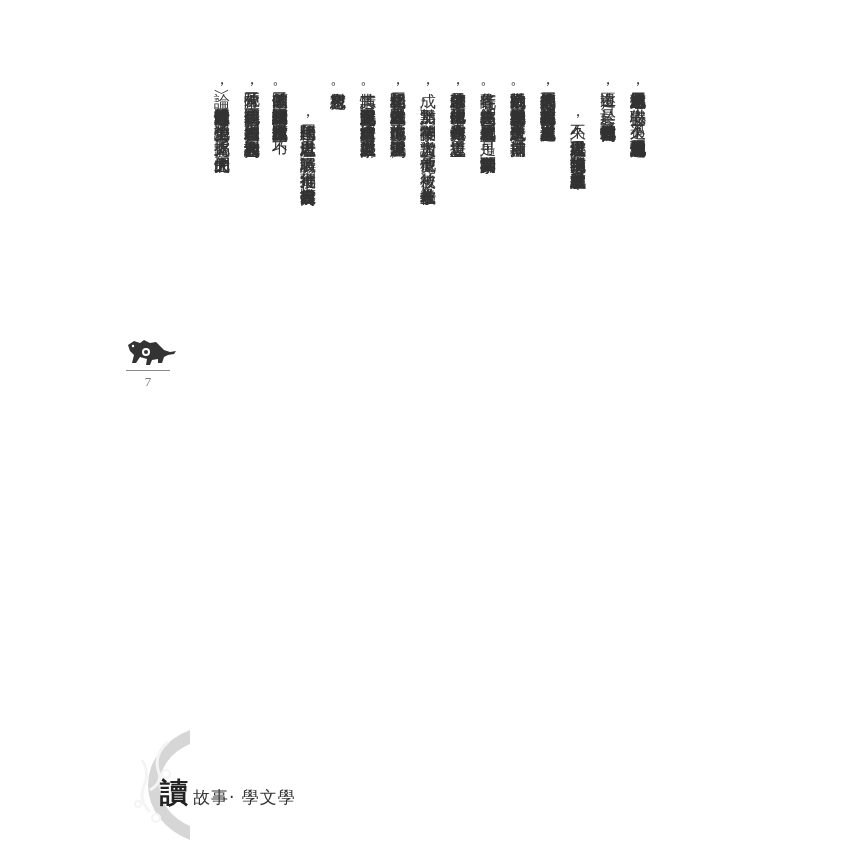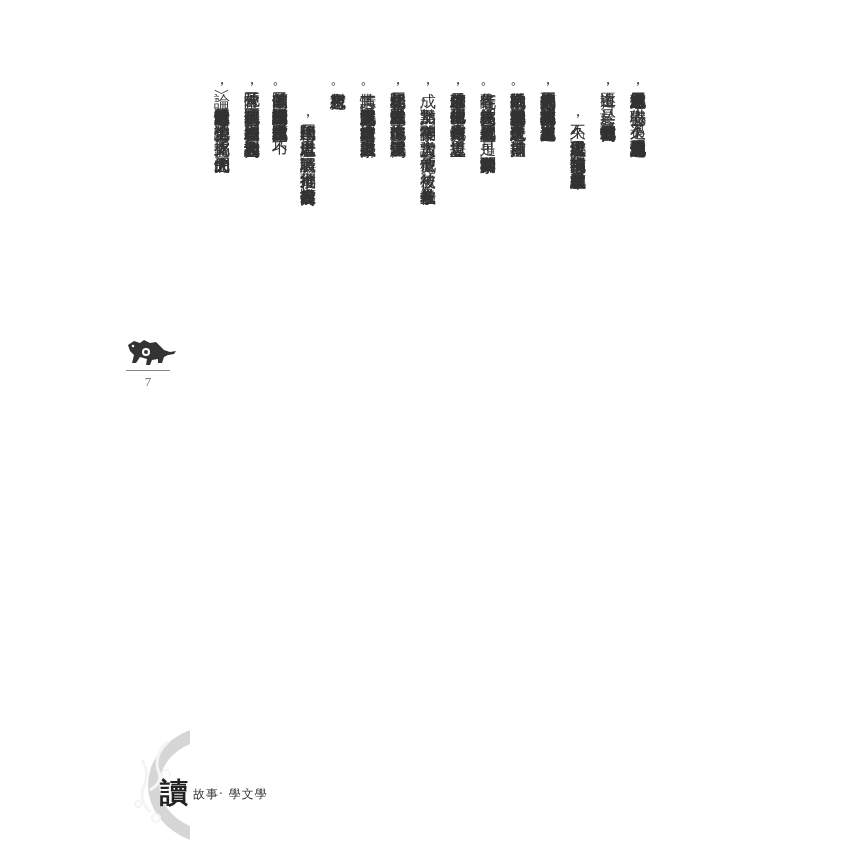--- a/index.html
+++ b/index.html
@@ -15,21 +15,21 @@
       white-space: nowrap; color: #333;
     }
     .col.indent { top: 112px; }
     .emblem { position: absolute; left: 124px; top: 335px; width: 54px; height: 34px; }
     .rule { position: absolute; left: 126px; top: 370px; width: 44px; height: 1px; background: #888; }
     .pageno { position: absolute; left: 138px; top: 374px; width: 20px; text-align: center;
       font-family: "Liberation Serif", serif; font-size: 13px; color: #777; }
     .seal { position: absolute; left: 120px; top: 730px; width: 70px; height: 110px; }
     .footer-big { position: absolute; left: 160px; top: 778px; font-size: 28px; line-height: 30px;
       font-weight: bold; color: #222; font-family: "DejaVu Sans", sans-serif; }
-    .footer-small { position: absolute; left: 193px; top: 786px; font-size: 12px; color: #333;
+    .footer-small { position: absolute; left: 193px; top: 786px; font-size: 17px; color: #333;
       font-family: "DejaVu Sans", sans-serif; letter-spacing: 1px; }
   </style>
 </head>
 <body>
 
 <div class="page">
   <div class="col" style="left:626px">思道對北周皇帝感恩戴德，安心供職。過了不久，他發現北周朝廷並非真正重用他這個北</div>
   <div class="col" style="left:596px">齊遺臣，於是，他便寫了一首雜言〈聽鳴蟬篇〉。</div>
   <div class="col indent" style="left:566px">不久，盧思道「以母疾還鄉」。適逢范陽郡中的祝英伯、宋護以及盧思道的從兄盧昌</div>
   <div class="col" style="left:536px">期等人乘周武帝死去之機，擁北齊范陽王高紹義起兵反周，盧思道也參與了這次旨在反周</div>

